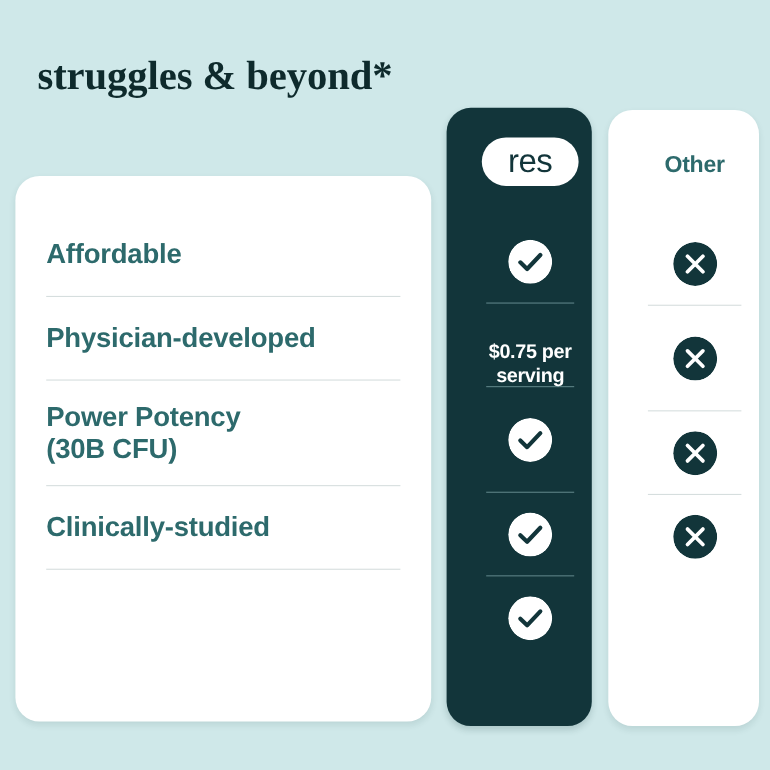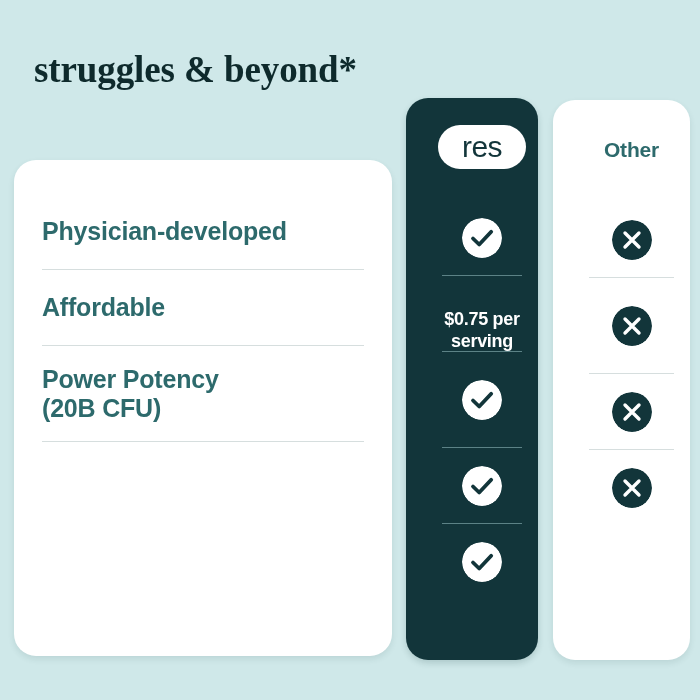--- a/index.html
+++ b/index.html
@@ -100,28 +100,31 @@
 <body>
 
 <div id="stage">
 
   <h1 class="headline">
     <span class="l2">struggles &amp; beyond*</span>
   </h1>
 
   <div class="features-card">
     <div class="feat-row">
-      <div class="feat-label">Physician-developed</div>
+      <div class="feat-label">Affordable</div>
     </div>
     <div class="feat-row">
-      <div class="feat-label">Affordable</div>
+      <div class="feat-label">Physician-developed</div>
     </div>
     <div class="feat-row tall">
       <div class="feat-label" style="white-space:pre-line">Power Potency
-(20B CFU)</div>
+(30B CFU)</div>
+    </div>
+    <div class="feat-row">
+      <div class="feat-label">Clinically-studied</div>
     </div>
   </div>
 
   <div class="col col-res">
     <div class="col-head">
       <div class="res-pill">
         <span>res</span>
       </div>
     </div>
     <div class="col-body">

